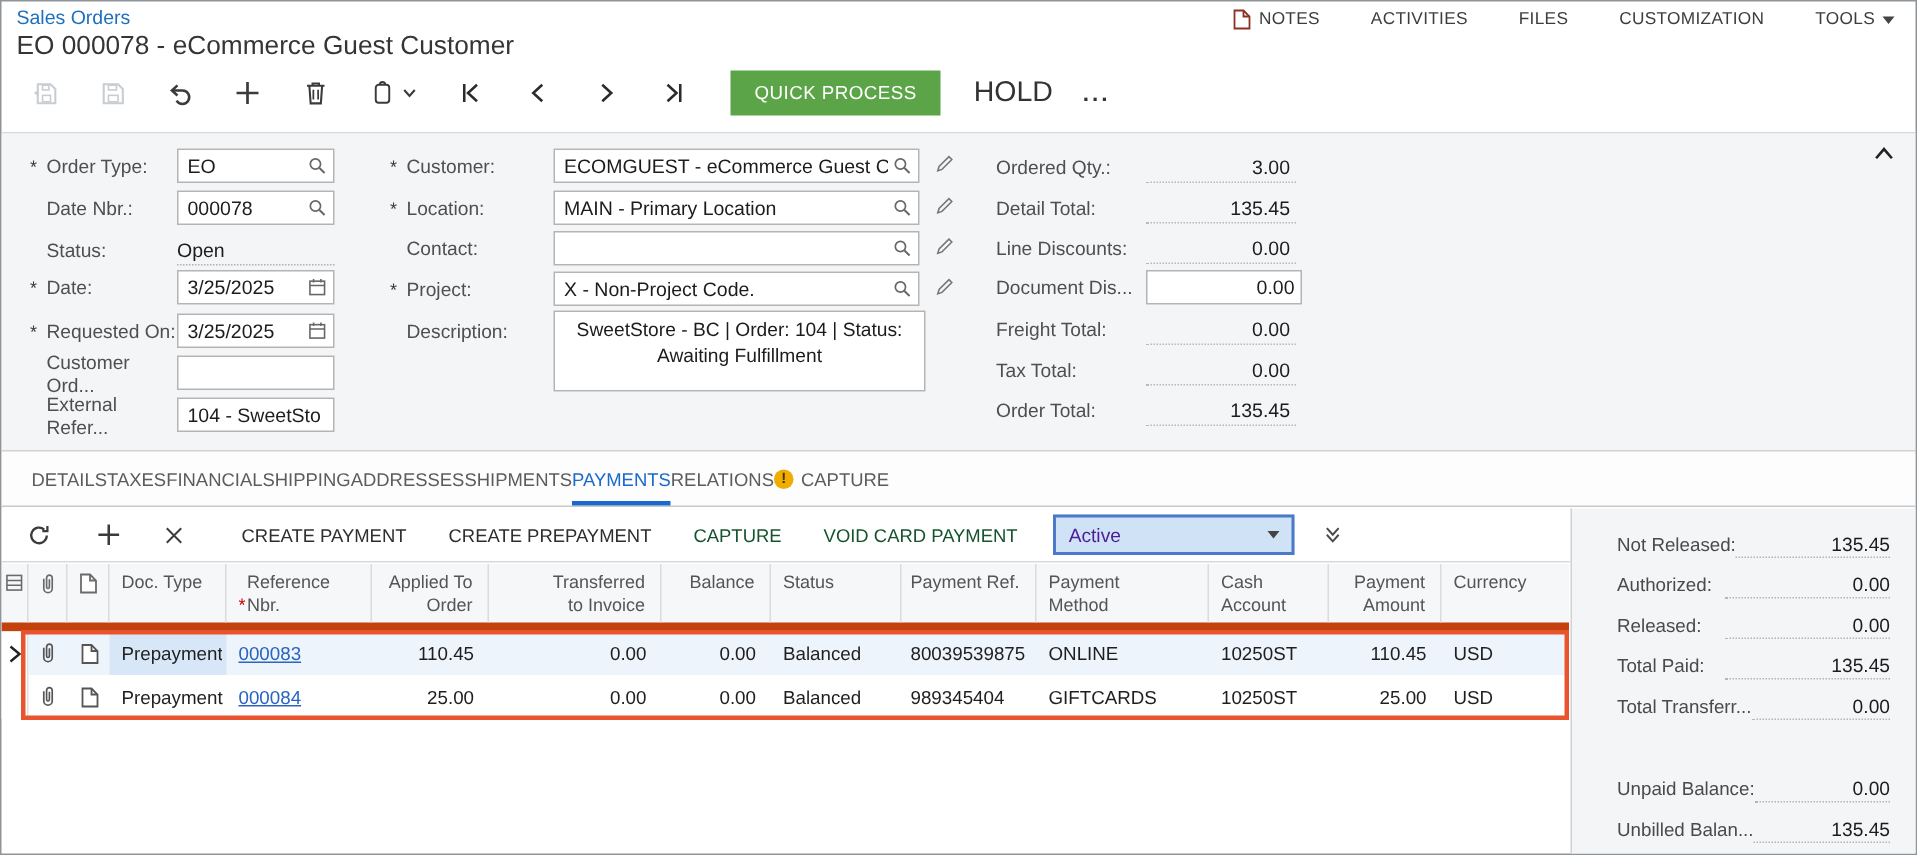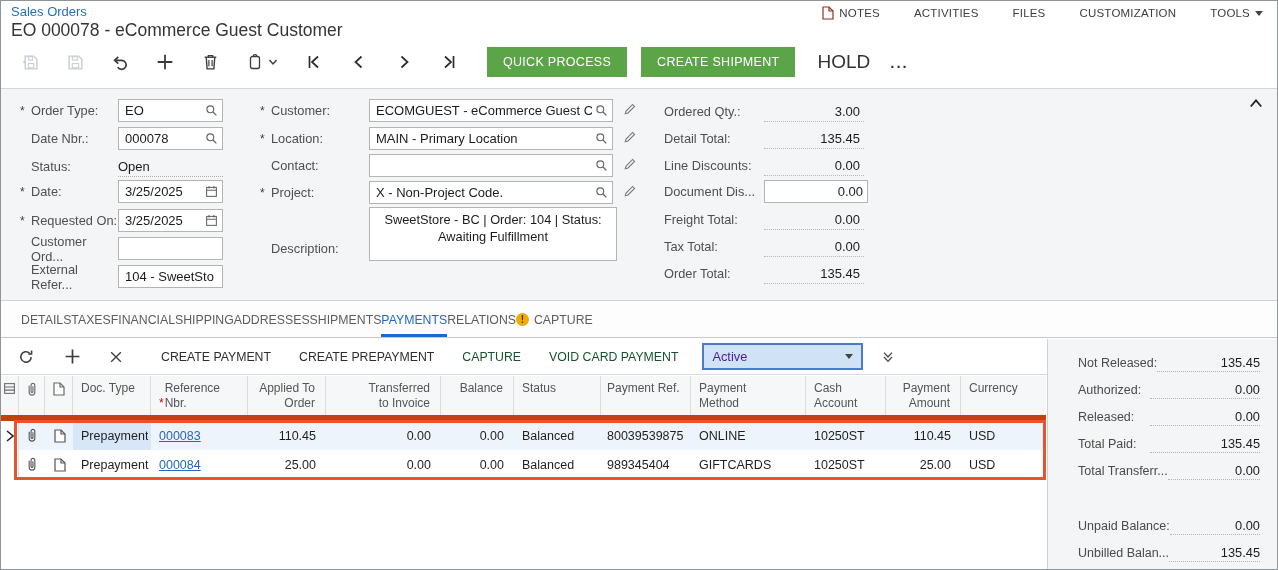--- a/index.html
+++ b/index.html
@@ -184,21 +184,20 @@
           <path d="M5.5 2.5 L11.5 8 L5.5 13.5" fill="none" stroke="#2b2b2b" stroke-width="1.7"></path>
         </svg>
     </div>
     <div class="tbtn">
       <svg width="16" height="16" viewBox="0 0 16 16">
           <path d="M4 2.5 L10 8 L4 13.5" fill="none" stroke="#2b2b2b" stroke-width="1.7"></path>
           <path d="M12.5 2 v12" stroke="#2b2b2b" stroke-width="1.7"></path>
         </svg>
     </div>
     <button class="btn-green">QUICK PROCESS</button>
-    <button class="btn-green" style="margin-left:14px;">CREATE SHIPMENT</button>
     <button class="btn-flat">HOLD</button>
     <div class="more-dots">...</div>
   </div>
   <div class="abs toolbar-sep"></div>
 
   <div class="abs form-strip">
 
     <div class="f-row" style="left:18px; top:10px;">
       <div class="f-label" style="width:99px;"><span class="star">*</span><span>Order Type:</span></div>
       <div class="box" style="width:105px;">
@@ -313,21 +312,21 @@
             <path d="M9.8 9.8 L14 14" stroke="#666" stroke-width="1.6"></path>
           </svg>
       </div>
     </div>
     <div class="pencil-btn" style="left:622px; top:95px;">
       <svg width="14" height="14" viewBox="0 0 16 16">
           <path d="M2.5 13.5 l1 -3.2 7.5 -7.5 2.2 2.2 -7.5 7.5 z" fill="none" stroke="#777" stroke-width="1.2"></path>
         </svg>
     </div>
 
-    <div class="f-row" style="left:258px; top:120px;margin-top:28px;">
+    <div class="f-row" style="left:258px; top:120px;">
       <div class="f-label" style="width:110px;"><span>Description:</span></div>
     </div>
     <div class="desc-box" style="left:368px; top:118px; width:248px; height:54px;">SweetStore - BC | Order: 104 | Status: Awaiting Fulfillment</div>
 
     <div class="f-row" style="left:663px; top:11px;">
       <div class="f-label" style="width:100px; padding-left:0;"><span>Ordered Qty.:</span></div>
       <div class="num-ro" style="width:100px;">3.00</div>
     </div>
     <div class="f-row" style="left:663px; top:38px;">
       <div class="f-label" style="width:100px; padding-left:0;"><span>Detail Total:</span></div>

